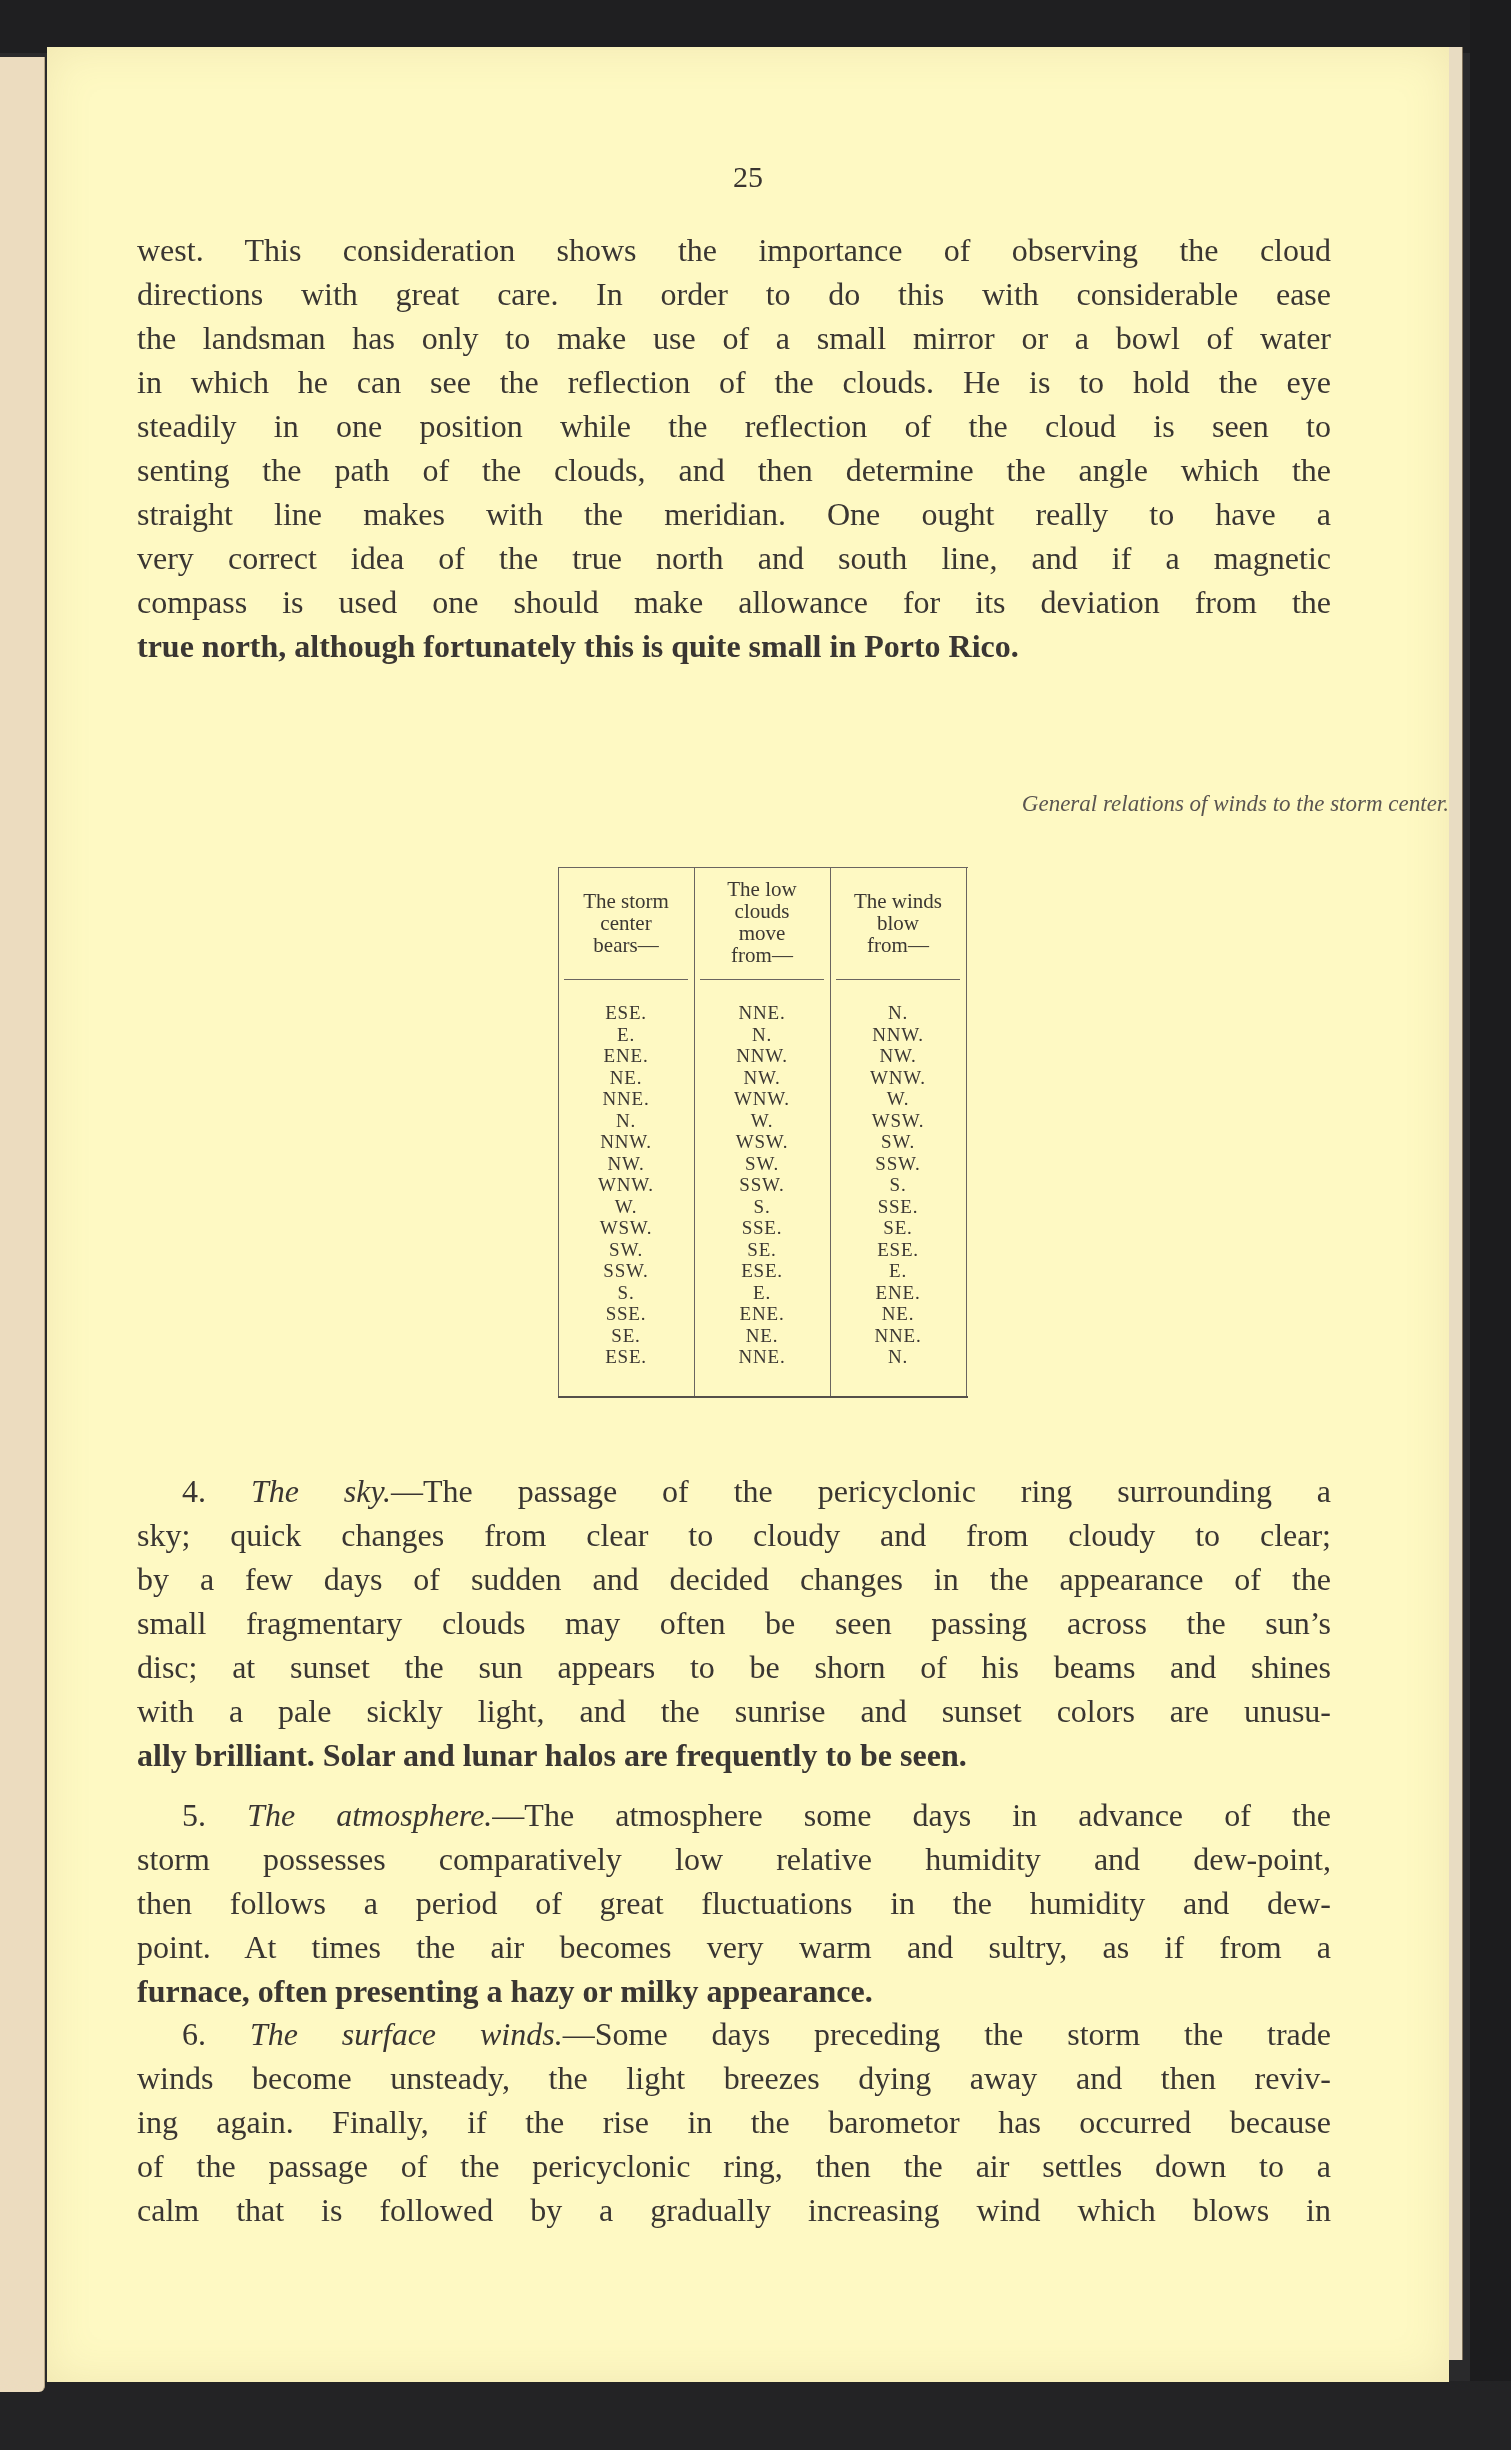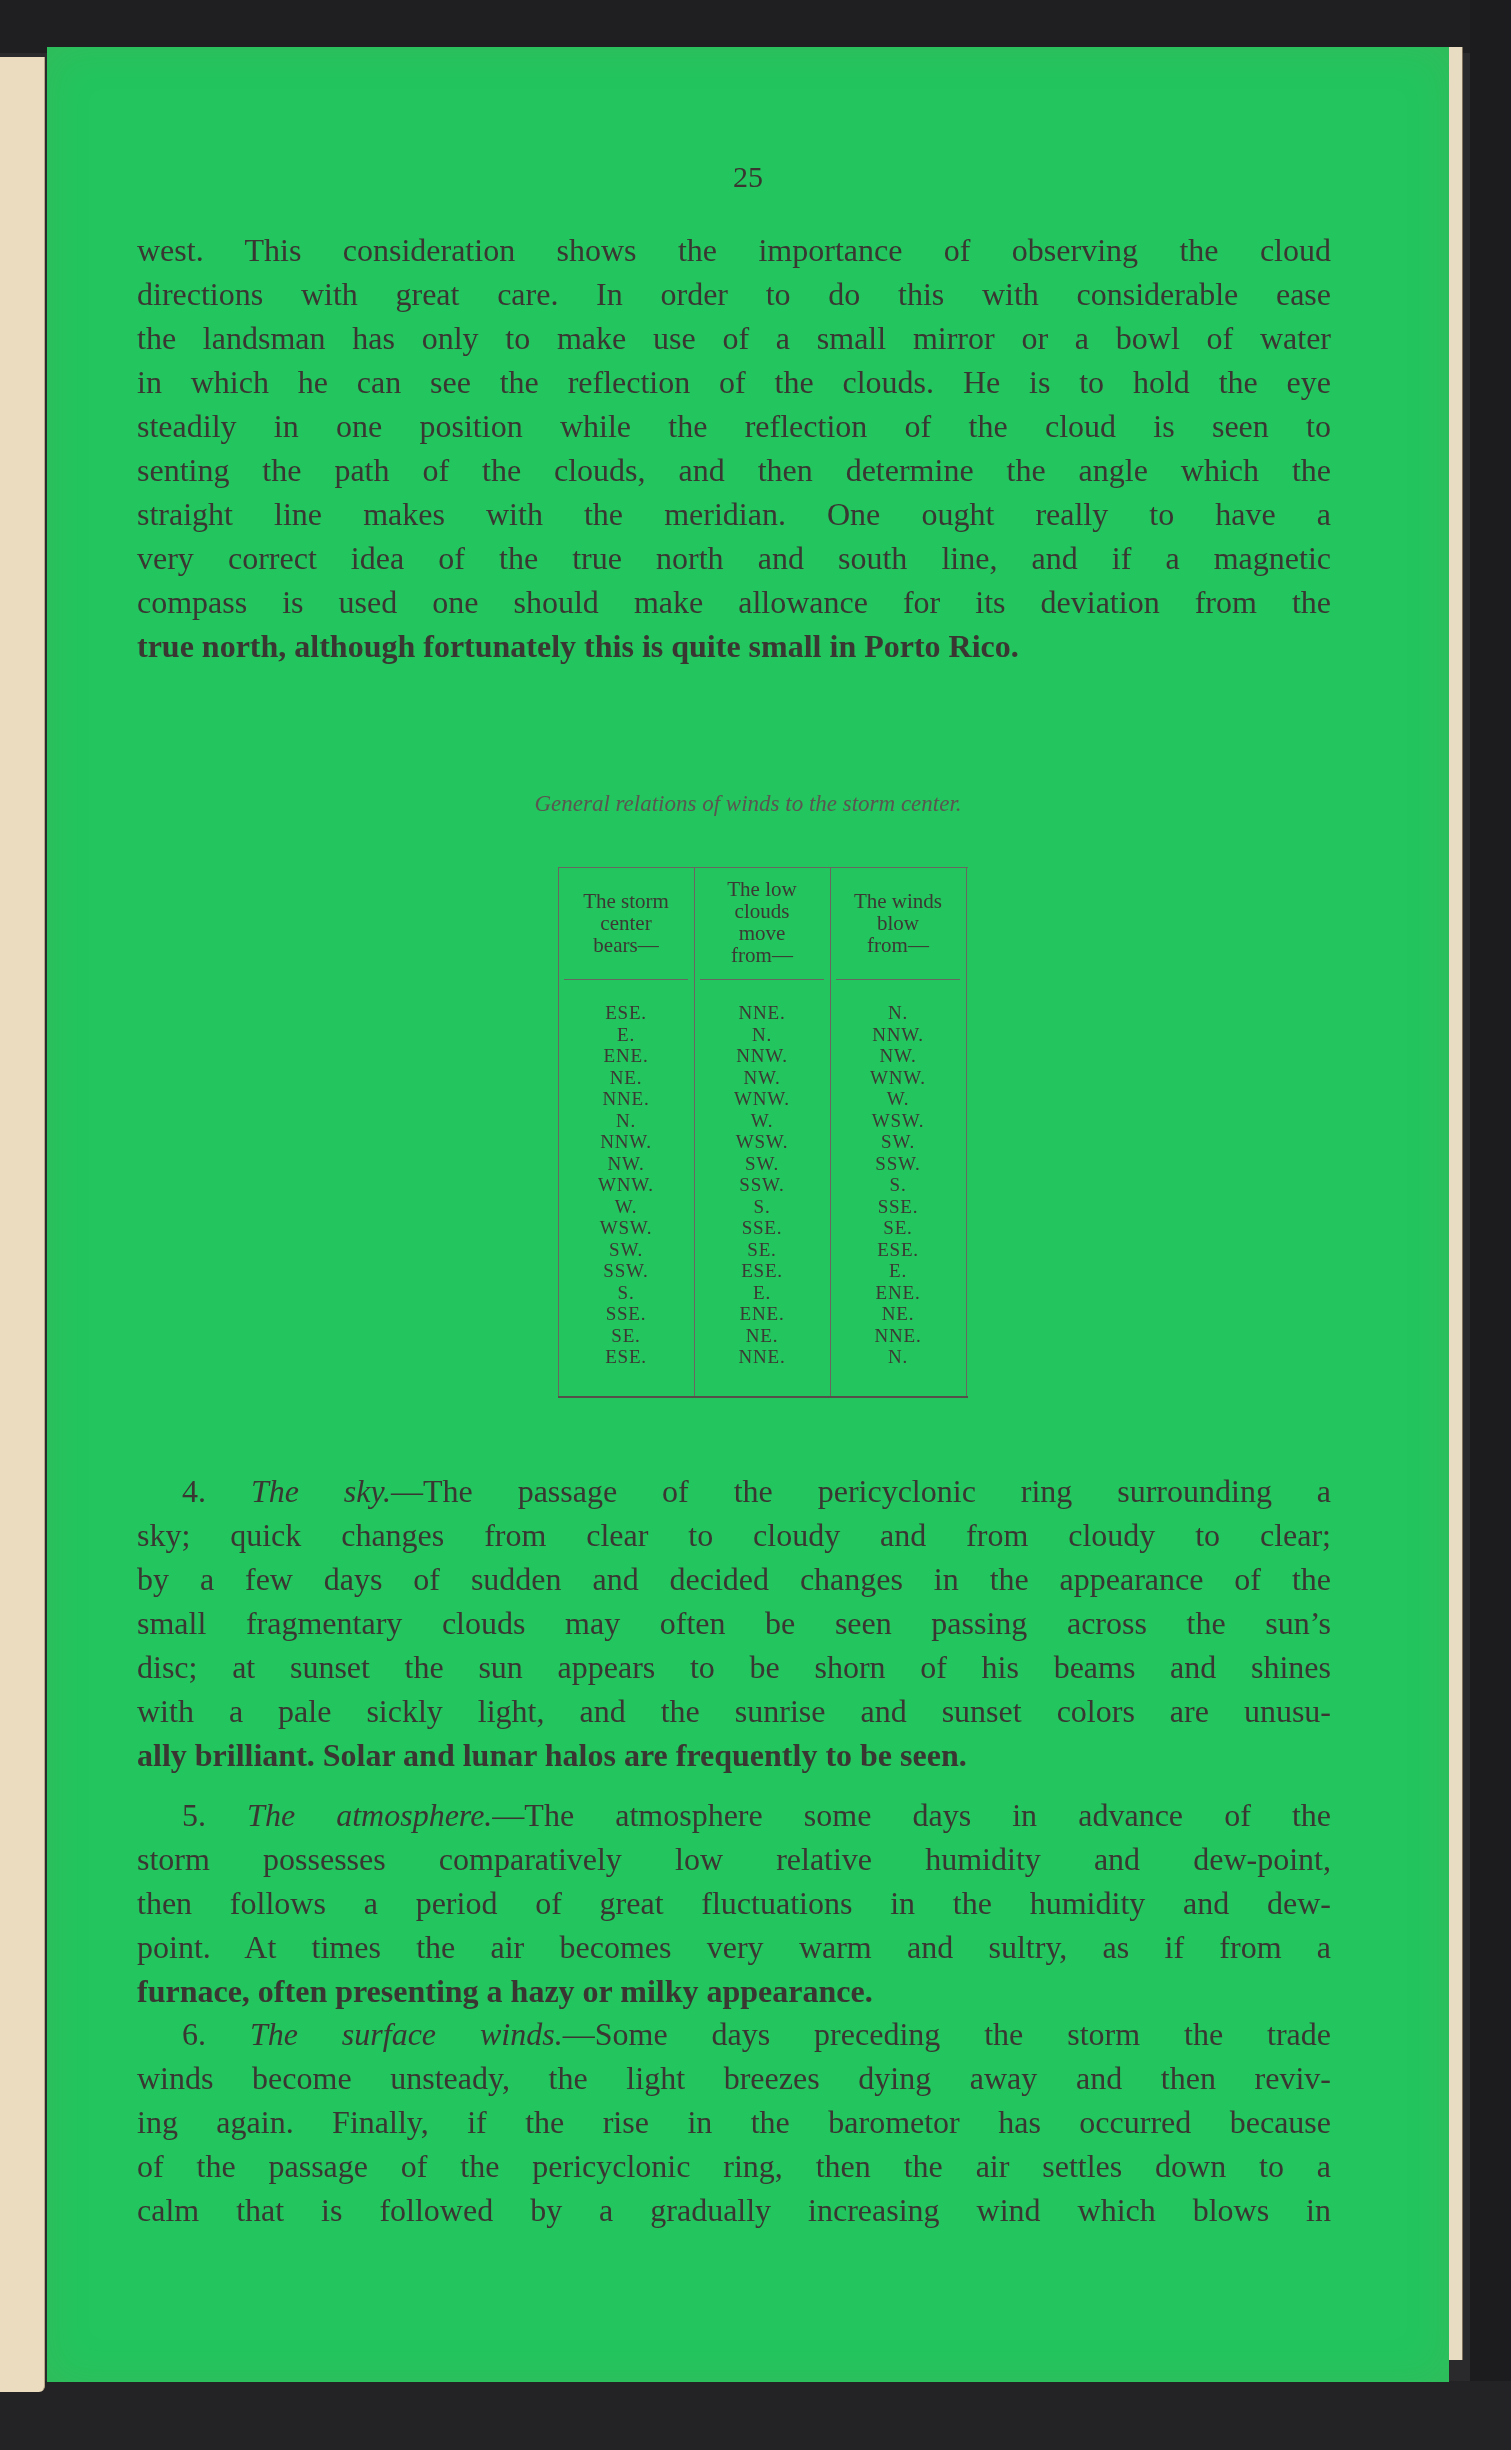--- a/index.html
+++ b/index.html
@@ -10,41 +10,41 @@
   }
   .binding-top { position:absolute; left:0; top:0; width:1511px; height:53px; background:#1f1f21; }
   .binding-right { position:absolute; left:1470px; top:0; width:42px; height:2450px; background:#1c1c1e; }
   .binding-bottom { position:absolute; left:0; top:2381px; width:1511px; height:70px; background:#232325; }
   .left-page-edge {
     position:absolute; left:0; top:57px; width:44px; height:2335px;
     background:#ecdcbf; border-right:1.5px solid #b8a888; border-radius:0 0 6px 0;
   }
   .page {
     position:absolute; left:47px; top:47px; width:1402px; height:2335px;
-    background:#22c55e;
+    background:#fef9c3;
     box-shadow: inset 0 0 45px rgba(160,130,80,0.15);
   }
   .page-leaves {
     position:absolute; left:1443px; top:47px; width:16.6px; height:2313px;
     background:#e8dcc2; border-left:2.3px solid #5a4f40; border-right:1.5px solid #7d6f5a;
   }
   .page-number {
     position:absolute; left:0; width:100%; top:113px; text-align:center;
     font-size:30px; color:#3a3530;
   }
   .body-text {
     position:absolute; left:90px; width:1194px;
     font-size:32px; line-height:44px; color:#3a3632;
     text-align:justify;
   }
   .line { display:block; text-align:justify; text-align-last:justify; white-space:nowrap; }
   .line.last { text-align-last:left;font-weight:bold; }
   .para1 { top:181px; }
   .caption {
-    position:absolute; left:0; width:100%; top:744px; text-align:center;
+    position:absolute; left:0; width:100%; top:744px; text-align:right;
     font-style:italic; font-size:23px; color:#5a5550;
   }
   .table {
     position:absolute; left:511px; top:820px; width:410px; height:529px;
   }
   .table .rule-top { position:absolute; left:0; top:0; width:410px; border-top:1.5px solid #6a6560; }
   .table .rule-bottom { position:absolute; left:0; top:529px; width:410px; border-top:2.3px solid #55504a; }
   .table .vline { position:absolute; top:0; height:529px; border-left:1.1px solid #6a6560; }
   .col { position:absolute; top:0; }
   .col-head {

